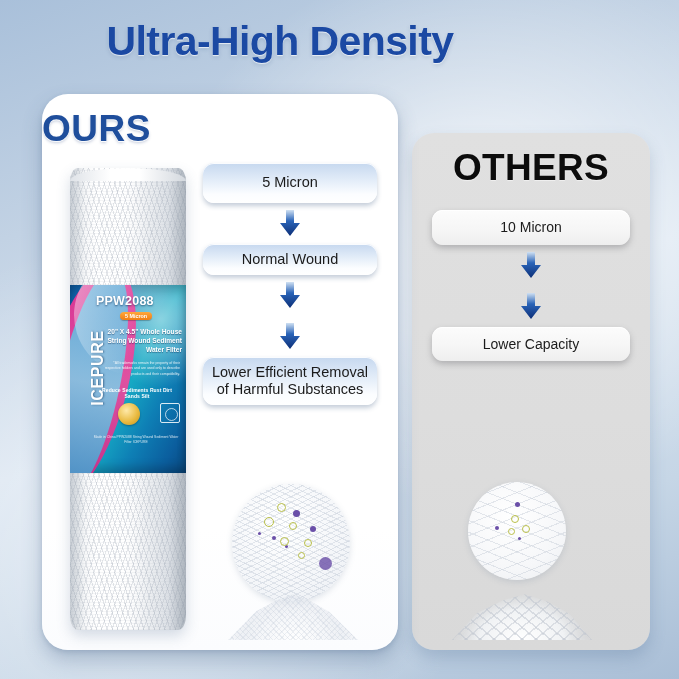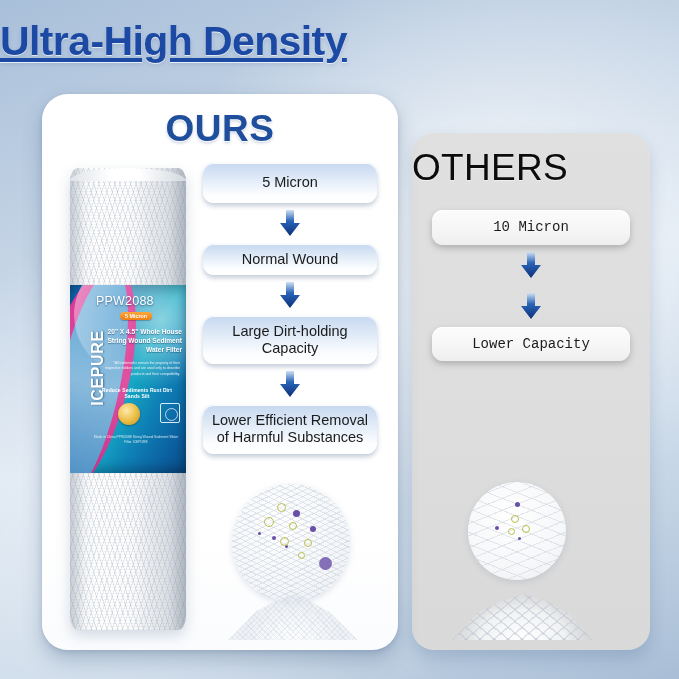--- a/index.html
+++ b/index.html
@@ -13,26 +13,25 @@
     width: 679px; height: 679px;
     background:
       radial-gradient(ellipse 70% 60% at 72% 34%, rgba(255,255,255,0.85) 0%, rgba(255,255,255,0.35) 38%, rgba(255,255,255,0) 68%),
       radial-gradient(ellipse 80% 70% at 22% 78%, rgba(255,255,255,0.45) 0%, rgba(255,255,255,0) 62%),
       linear-gradient(160deg, #a9c0da 0%, #c2d2e4 26%, #dae5f1 52%, #c6d6e6 78%, #a9bed6 100%);
   }
 
   
   #title {
     position: absolute; left: 0; top: 18px; width: 560px;
-    text-align: left;
+    text-align: center;
     font-size: 41px; font-weight: bold;
     letter-spacing: -0.6px;
     color: #1b49a3;
     text-shadow: 0 1px 1px rgba(255,255,255,0.75), 0 2px 4px rgba(40,70,120,0.18);
-    text-decoration: underline;
   }
 
   
   #ours-card {
     position: absolute; left: 42px; top: 94px;
     width: 356px; height: 556px;
     background: linear-gradient(180deg, #ffffff 0%, #ffffff 78%, #fbfcfe 100%);
     border-radius: 26px;
     box-shadow: 0 10px 20px rgba(60,90,130,0.30), 0 2px 5px rgba(60,90,130,0.18);
     z-index: 3;
@@ -42,30 +41,30 @@
     width: 238px; height: 517px;
     background: linear-gradient(180deg, #e0e0e0 0%, #dddddd 55%, #d9d9d9 100%);
     border-radius: 22px;
     box-shadow: 0 8px 16px rgba(60,90,130,0.22);
     z-index: 2;
   }
 
   
   #ours-heading {
     position: absolute; left: 42px; top: 108px; width: 356px;
-    text-align: center;
+    text-align: left;
     font-size: 37px; font-weight: bold; letter-spacing: 0.5px;
     color: #1f4e9c;
     text-shadow: 0 1px 0 rgba(255,255,255,0.9), 0 2px 3px rgba(30,60,120,0.25);
     z-index: 5;
   }
   #others-heading {
     position: absolute; left: 412px; top: 147px; width: 238px;
-    text-align: left;
-    font-size: 37px; font-weight: normal; letter-spacing: 0.3px;
+    text-align: center;
+    font-size: 37px; font-weight: bold; letter-spacing: 0.3px;
     color: #0c0c0c;
     text-shadow: 0 1px 1px rgba(255,255,255,0.55);
     z-index: 5;
   }
 
   
   .flow { position: absolute; z-index: 6; display: flex; flex-direction: column; align-items: center; }
   #ours-flow  { left: 203px; top: 163px; width: 174px; }
   #others-flow{ left: 432px; top: 210px; width: 198px; }
 
@@ -81,21 +80,20 @@
     background: linear-gradient(180deg, #c6d8ef 0%, #e2ecf8 42%, #fbfdff 78%, #ffffff 100%);
     box-shadow: 0 3px 5px rgba(60,90,130,0.30), inset 0 1px 0 rgba(255,255,255,0.9);
     font-size: 14.5px;
     padding: 7px 6px;
   }
   .pill.gray {
     background: linear-gradient(180deg, #fcfcfc 0%, #f6f6f6 55%, #eeeeee 100%);
     box-shadow: 0 3px 6px rgba(90,90,95,0.35), inset 0 1px 0 rgba(255,255,255,0.95);
     font-size: 14px;
     padding: 9px 6px;
-    font-family: Liberation Mono, monospace;
   }
   #ours-flow .pill.blue:nth-of-type(1) { min-height: 40px; }
 
   .arrow {
     width: 22px; height: 27px;
     margin: 7px 0;
     flex: none;
   }
   .arrow svg { display: block; width: 22px; height: 27px; }
 
@@ -158,21 +156,21 @@
     transform: rotate(-90deg);
     transform-origin: 50% 50%;
     font-size: 16px; font-weight: bold; letter-spacing: 0.6px;
     color: #ffffff;
     text-shadow: 0 1px 2px rgba(0,40,80,0.55);
     white-space: nowrap;
     text-align: center;
   }
   #model {
     position: absolute; left: 26px; top: 9px;
-    font-size: 12.5px; font-weight: normal; letter-spacing: 0.2px;
+    font-size: 12.5px; font-weight: bold; letter-spacing: 0.2px;
     color: #ffffff;
     text-shadow: 0 1px 2px rgba(0,40,80,0.6);
     white-space: nowrap;
   }
   #micron-badge {
     position: absolute; left: 50px; top: 27px;
     padding: 1px 5px;
     border-radius: 7px;
     background: linear-gradient(180deg, #ffa83c, #f07d12);
     color: #ffffff;
@@ -324,21 +322,20 @@
           </defs>
           <path d="M7,0 H15 V13 H21 L11,26 L1,13 H7 Z" fill="url(#ga1)"></path>
         </svg>
     </div>
     <div class="pill blue">Normal Wound</div>
     <div class="arrow">
       <svg viewBox="0 0 22 27">
           <path d="M7,0 H15 V13 H21 L11,26 L1,13 H7 Z" fill="url(#ga1)"></path>
         </svg>
     </div>
-    <div class="pill blue">Large Dirt-holding Capacity</div>
     <div class="arrow">
       <svg viewBox="0 0 22 27">
           <path d="M7,0 H15 V13 H21 L11,26 L1,13 H7 Z" fill="url(#ga1)"></path>
         </svg>
     </div>
     <div class="pill blue">Lower Efficient Removal of Harmful Substances</div>
   </div>
 
   <div class="flow" id="others-flow">
     <div class="pill gray">10 Micron</div>

